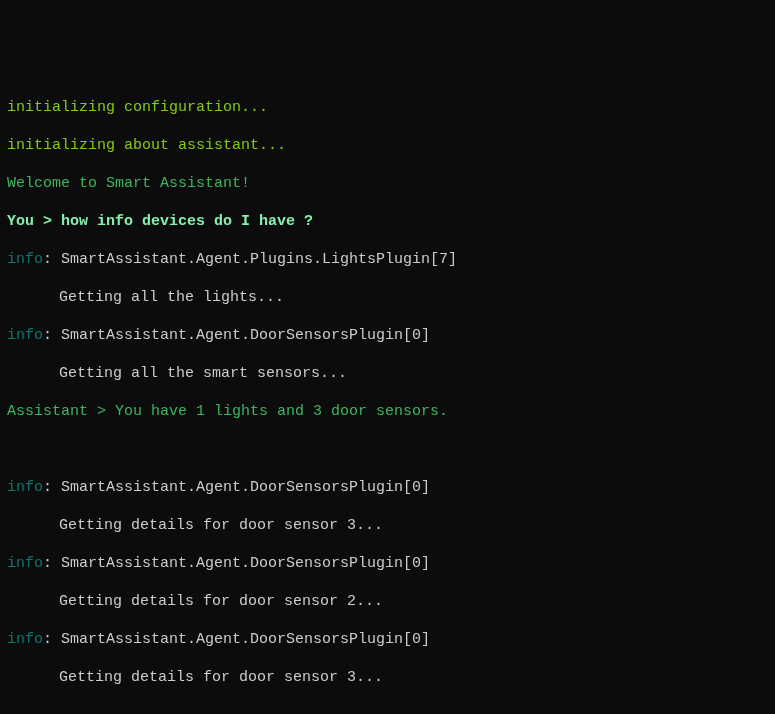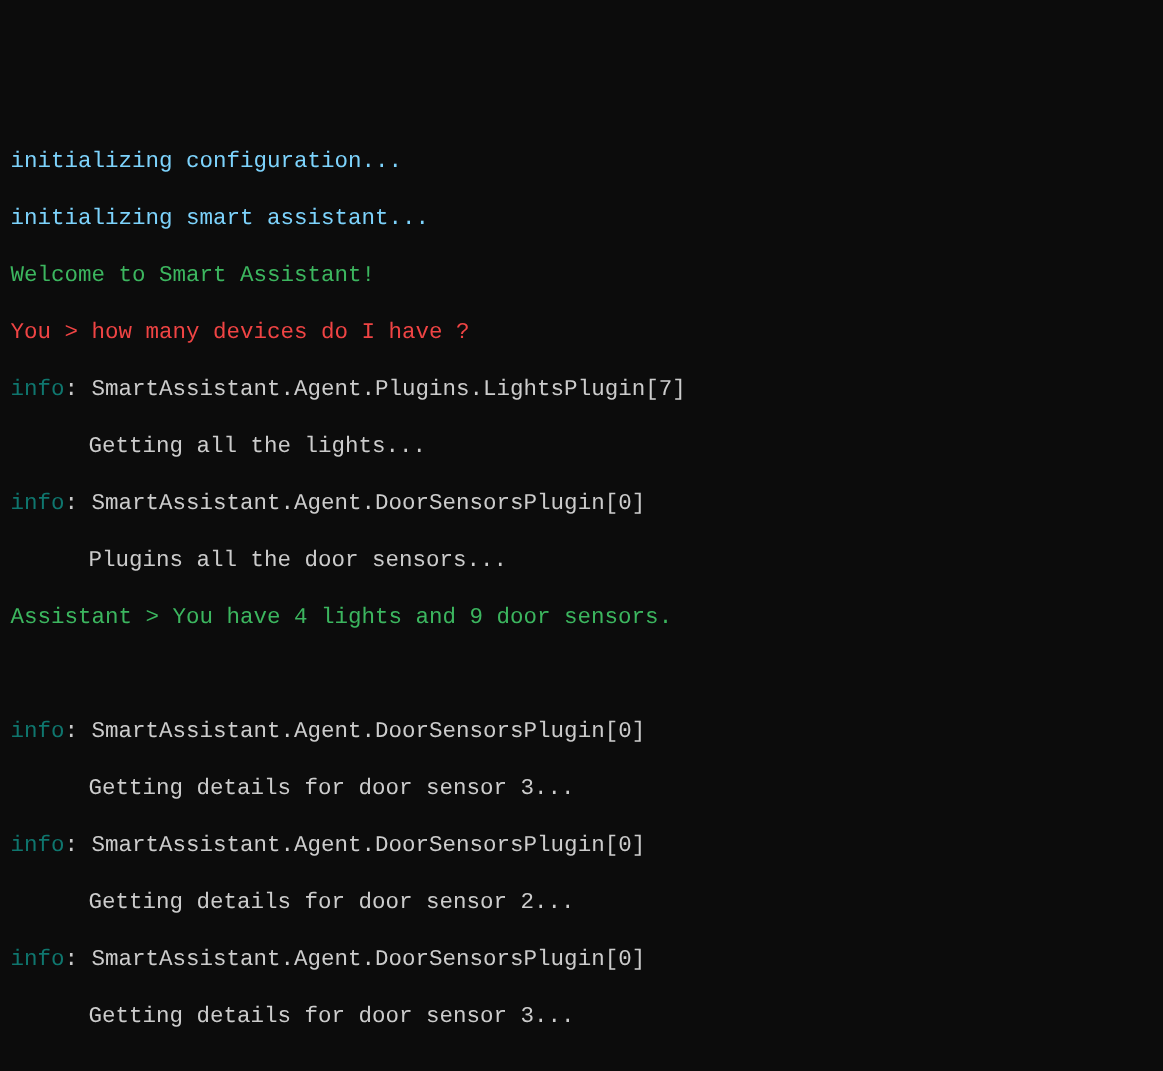--- a/index.html
+++ b/index.html
@@ -15,27 +15,28 @@
       line-height: 19px;
       padding: 3px 7px;
       width: 775px;
       white-space: pre-wrap;
       font-weight: 500;
     }
     .line {
       display: block;
     }
     .yellow {
-      color: #7dd3fc;
+      color: #84cc16;
     }
     .green {
       color: #3cb65f;
     }
     .white {
-      color: #ef4444;
+      color: #86efac;
+      font-weight: bold;
     }
     .info-label {
       color: #0f766e;
     }
     .colon-text {
       color: #cccccc;
     }
     .indent {
       padding-left: 52px;
     }
@@ -43,28 +44,28 @@
       height: 19px;
     }
   </style>
 </head>
 <body>
 
 
 
 <div>
 <span class="line yellow">initializing configuration...</span>
-<span class="line yellow">initializing smart assistant...</span>
+<span class="line yellow">initializing about assistant...</span>
 <span class="line green">Welcome to Smart Assistant!</span>
-<span class="line"><span class="white">You &gt; </span><span class="white">how many devices do I have ?</span></span>
+<span class="line"><span class="white">You &gt; </span><span class="white">how info devices do I have ?</span></span>
 <span class="line"><span class="info-label">info</span><span class="colon-text"><span>: </span><span>SmartAssistant.Agent.Plugins.LightsPlugin[7]</span></span></span>
 <span class="line indent colon-text">Getting all the lights...</span>
 <span class="line"><span class="info-label">info</span><span class="colon-text"><span>: </span><span>SmartAssistant.Agent.DoorSensorsPlugin[0]</span></span></span>
-<span class="line indent colon-text">Plugins all the door sensors...</span>
-<span class="line green"><span>Assistant &gt; </span><span>You have 4 lights and 9 door sensors.</span></span>
+<span class="line indent colon-text">Getting all the smart sensors...</span>
+<span class="line green"><span>Assistant &gt; </span><span>You have 1 lights and 3 door sensors.</span></span>
 <div class="blank"></div>
 <span class="line"><span class="info-label">info</span><span class="colon-text"><span>: </span><span>SmartAssistant.Agent.DoorSensorsPlugin[0]</span></span></span>
 <span class="line indent colon-text">Getting details for door sensor 3...</span>
 <span class="line"><span class="info-label">info</span><span class="colon-text"><span>: </span><span>SmartAssistant.Agent.DoorSensorsPlugin[0]</span></span></span>
 <span class="line indent colon-text">Getting details for door sensor 2...</span>
 <span class="line"><span class="info-label">info</span><span class="colon-text"><span>: </span><span>SmartAssistant.Agent.DoorSensorsPlugin[0]</span></span></span>
 <span class="line indent colon-text">Getting details for door sensor 3...</span>
 
 
 

